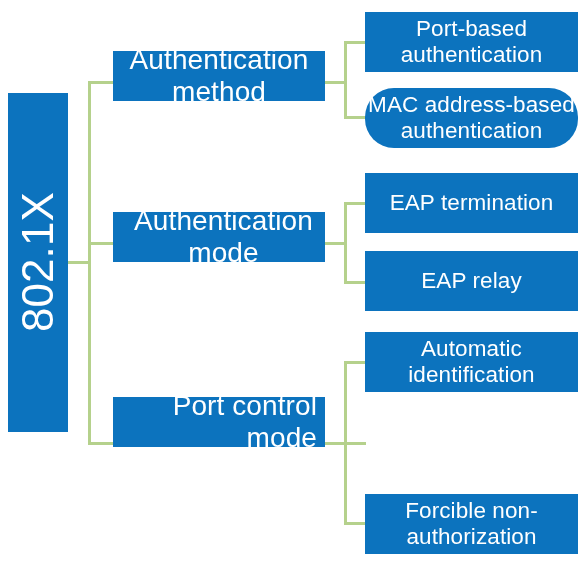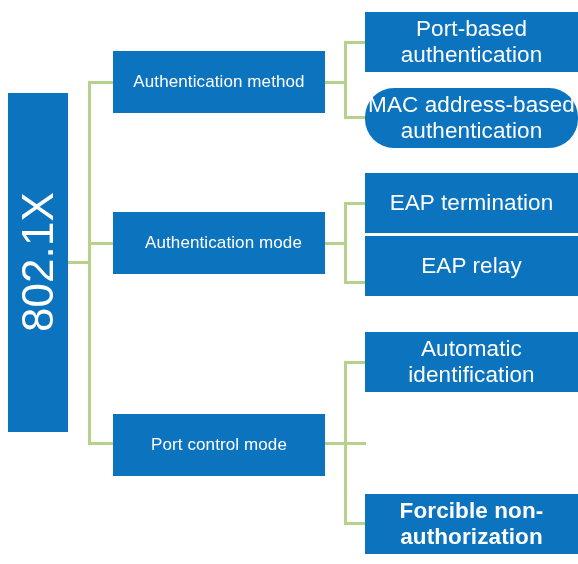--- a/index.html
+++ b/index.html
@@ -42,43 +42,43 @@
   }
   #node-root .vtext {
     transform: rotate(-90deg);
     white-space: nowrap;
     display: block;
   }
   
   .lvl1 {
     left: 113px;
     width: 212px;
-    height: 62px;
-    font-size: 17px;
+    height: 50px;
+    font-size: 28px;
     padding: 0 8px;
   }
   #node-auth-method { top: 51px; }
   #node-auth-mode   { top: 212px; padding-left: 17px; }
-  #node-port-mode   { top: 414px; }
+  #node-port-mode   { top: 397px; text-align: right; }
 
   
   .lvl2 {
     left: 365px;
     width: 213px;
     height: 60px;
     font-size: 22.5px;
     padding: 0 2px;
   }
   #node-port-based   { top: 12px; }
   #node-mac-based    { top: 88px; border-radius: 29px; }
   #node-eap-term     { top: 173px; }
-  #node-eap-relay    { top: 236px; }
+  #node-eap-relay    { top: 251px; }
   #node-auto-id      { top: 332px; text-align: center; }
   #node-forcible-authz { top: 413px; }
-  #node-forcible-nonauthz { top: 494px; font-weight: bold; }
+  #node-forcible-nonauthz { top: 494px; }
 
   
   .conn {
     position: absolute;
     background: #b5d18c;
     z-index: 1;
   }
   .conn-v { width: 3px; }
   .conn-h { height: 3px; }
 </style>

